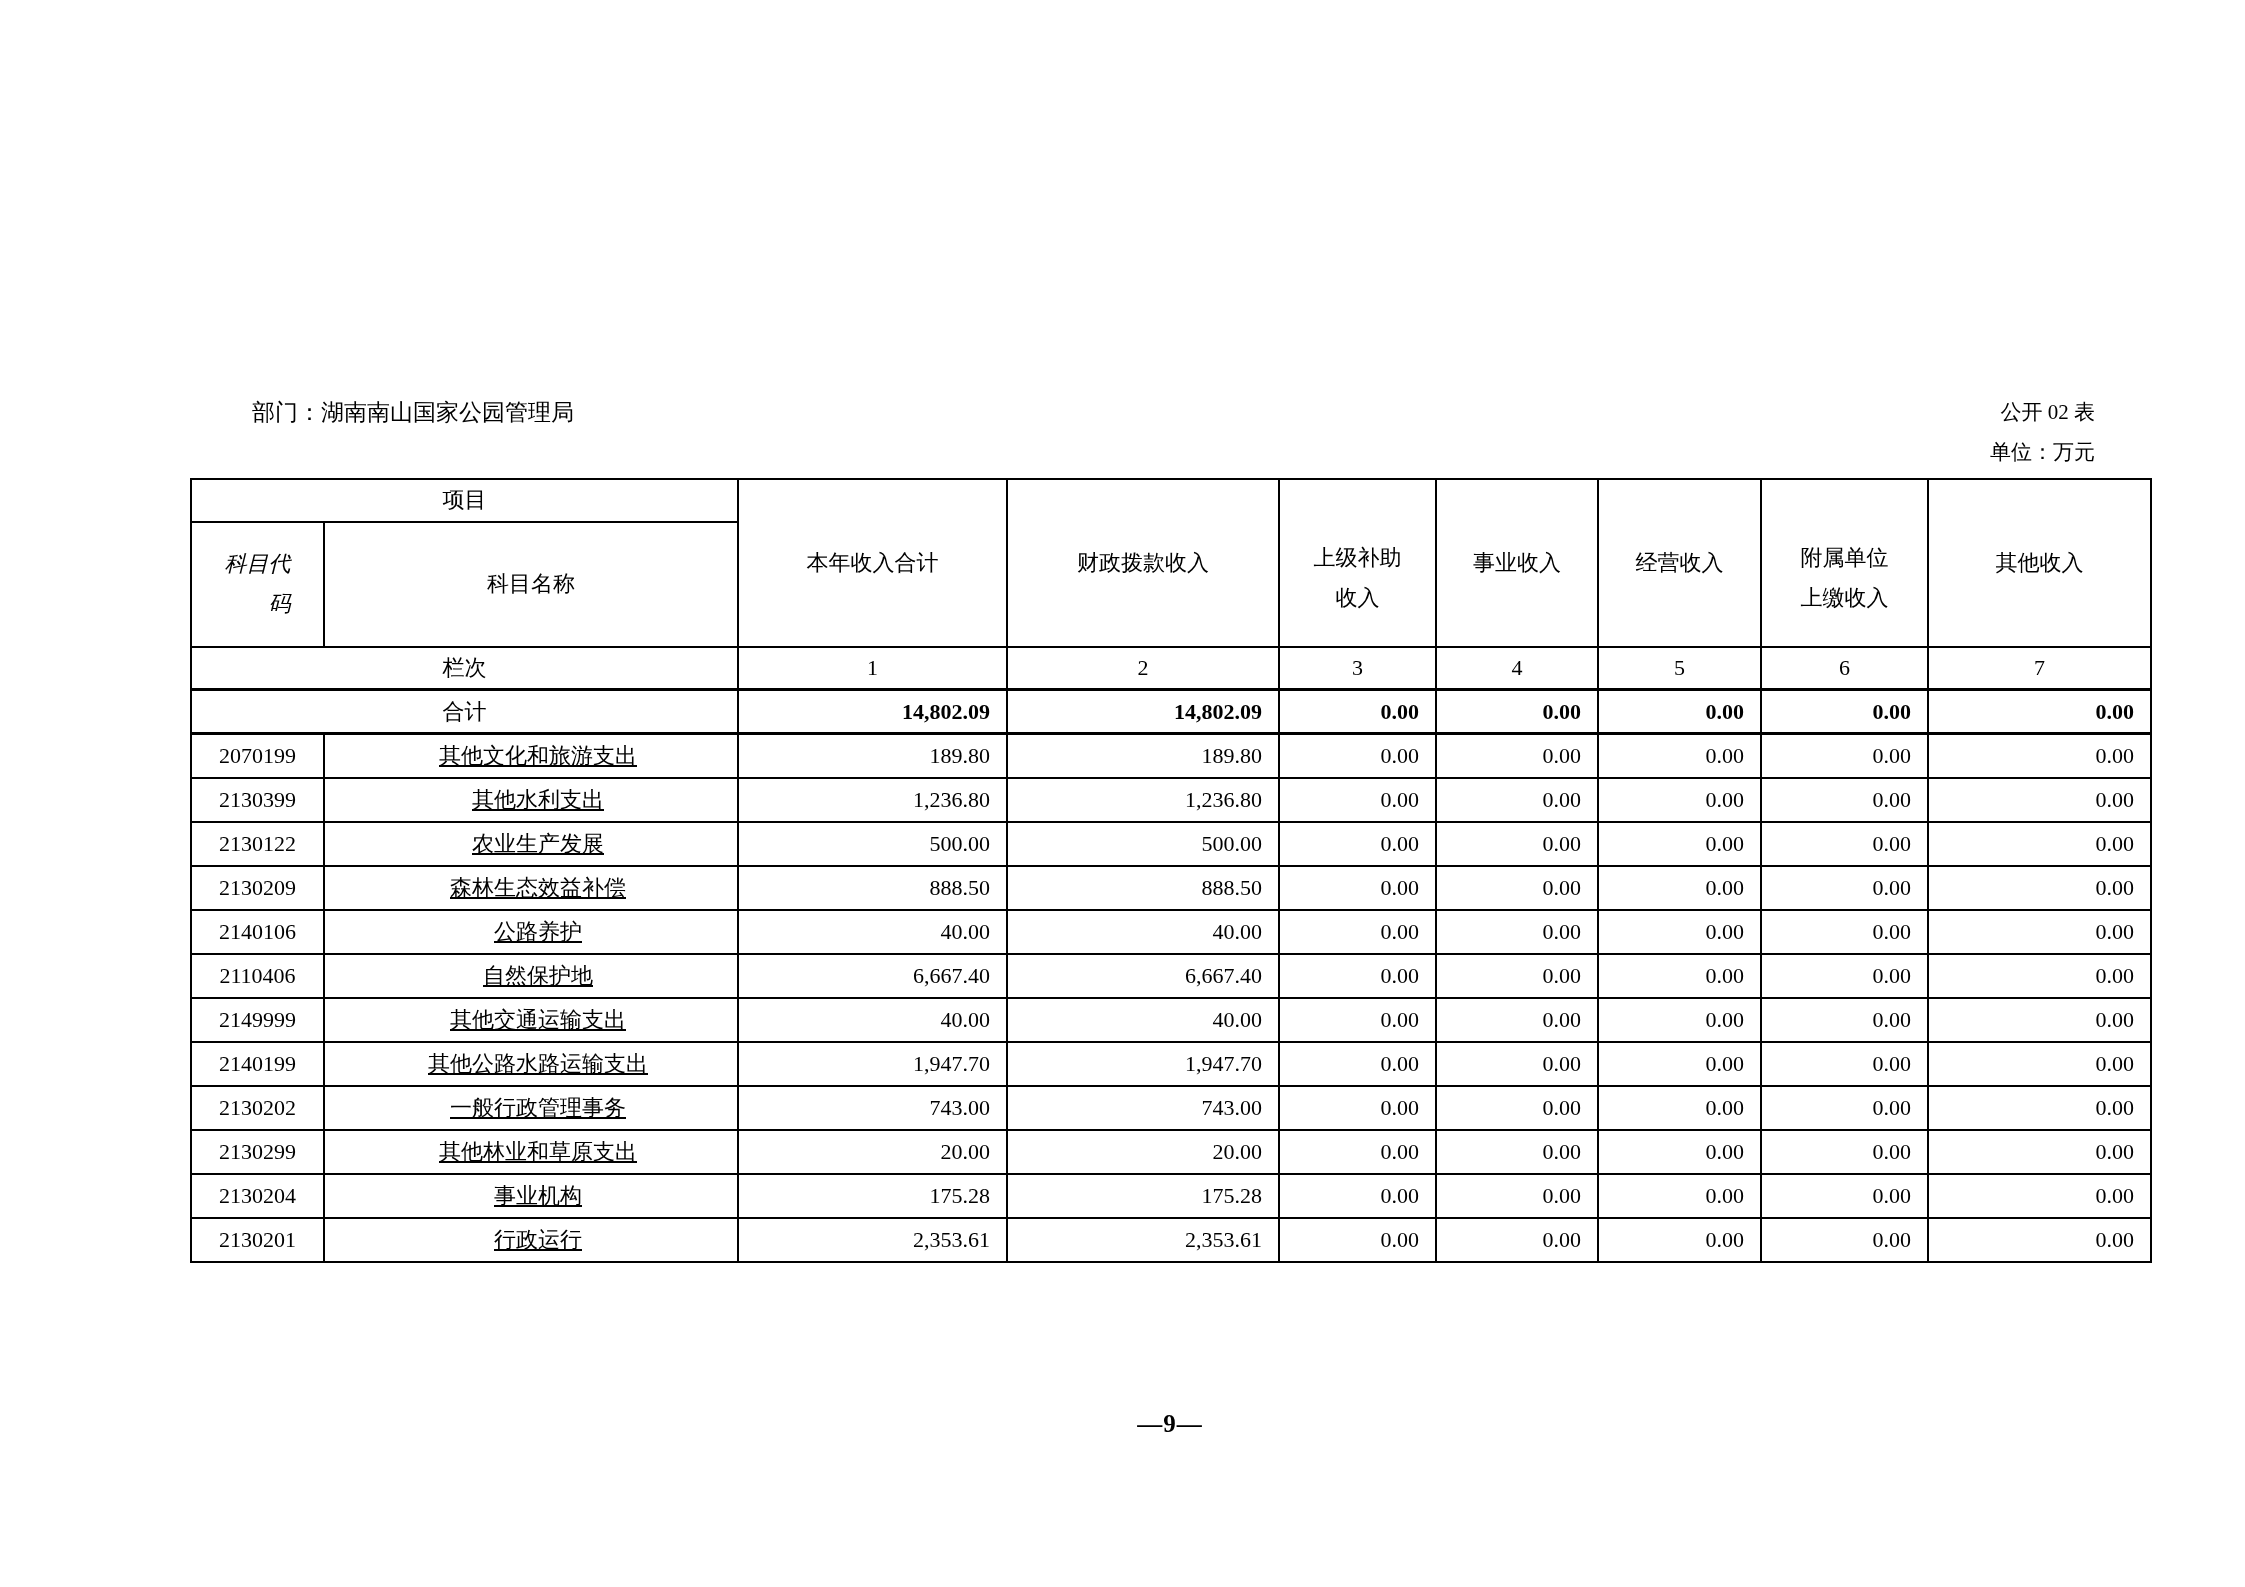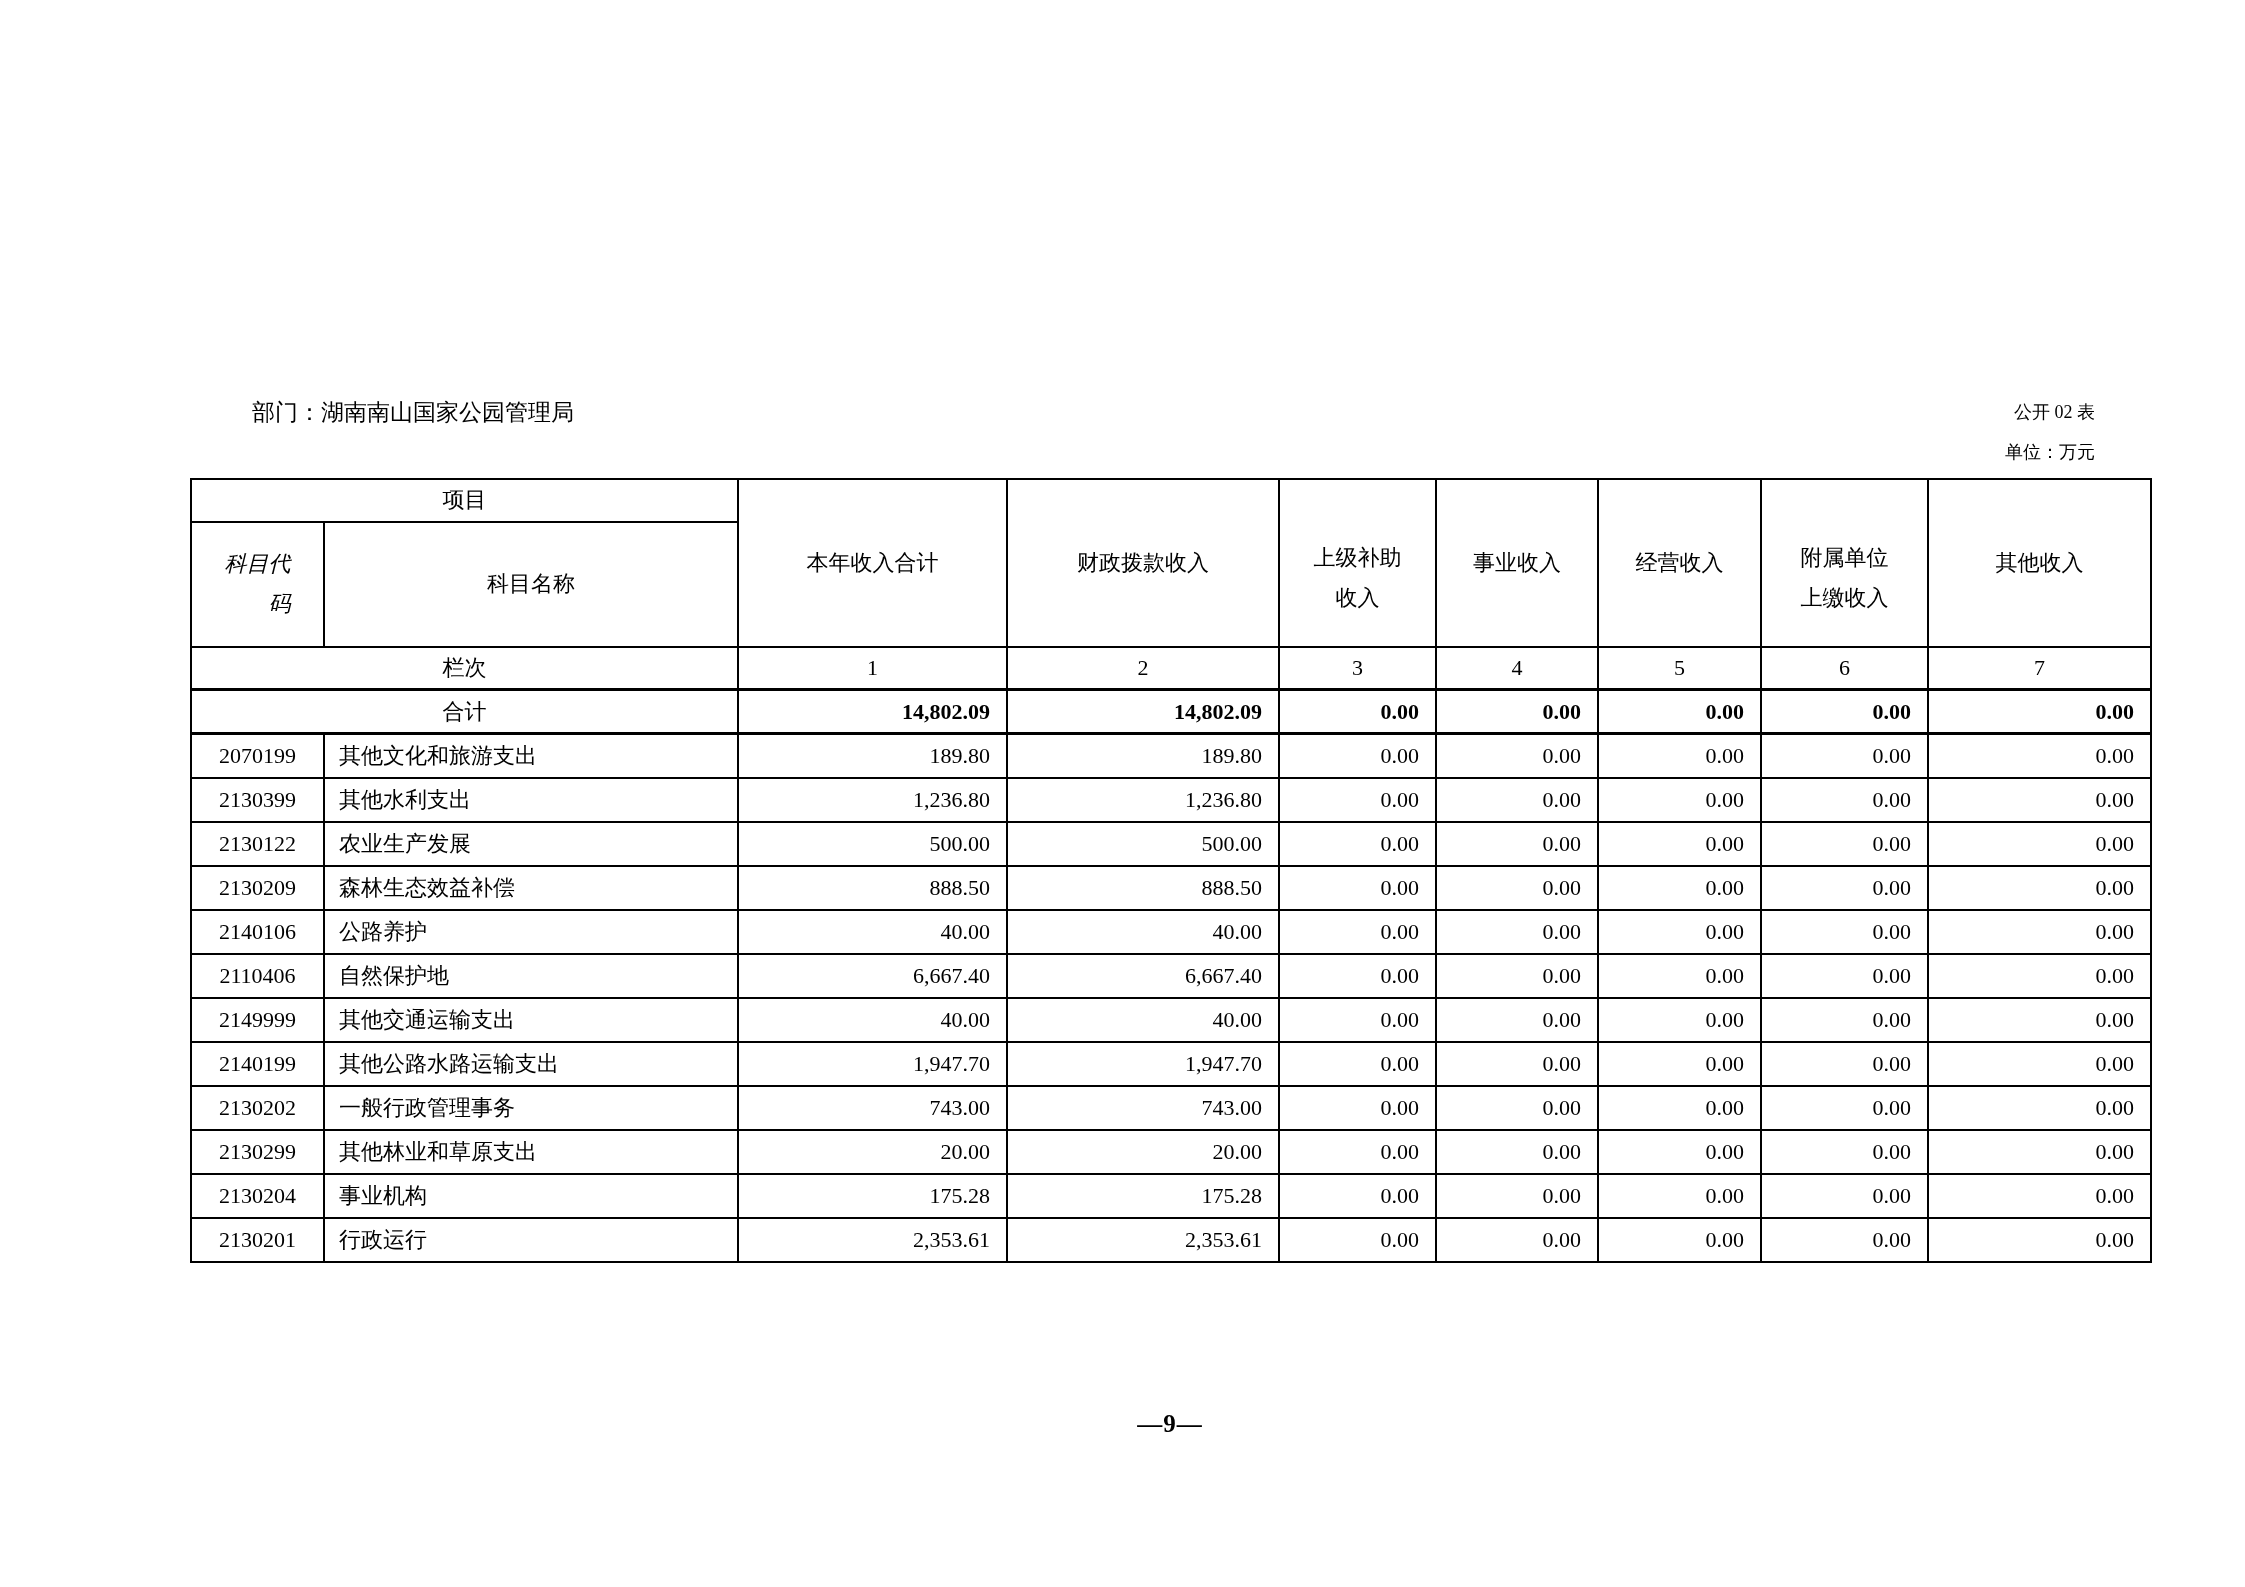--- a/index.html
+++ b/index.html
@@ -17,21 +17,21 @@
     position: absolute; top: 316px; left: 190px; width: 1960px;
     text-align: center; font-size: 33px; font-weight: bold;
     letter-spacing: 3px;
   }
   .meta-dept {
     position: absolute; left: 252px; top: 397px;
     font-size: 23px;
   }
   .meta-right {
     position: absolute; right: 150px; top: 392px;
-    text-align: right; font-size: 18px; line-height: 40px;
+    text-align: right; font-size: 21px; line-height: 40px;
   }
   .meta-right div { white-space: nowrap; }
 
   table.income {
     position: absolute; left: 190px; top: 478px; width: 1960px;
     border-collapse: collapse; table-layout: fixed;
   }
   table.income td {
     border: 2px solid #000;
     font-size: 22px;
@@ -43,21 +43,21 @@
   tr.r-project  { height: 42px; }
   tr.r-subjects { height: 125px; }
   tr.r-lanci    { height: 42px; }
   tr.r-total    { height: 44px; }
   tr.r-data     { height: 44px; }
 
   .wrap3 { display: inline-block; width: 3em; text-align: right; font-style: italic; }
   .wrap4 { display: inline-block; width: 4em; text-align: center; margin-top: 31px; }
 
   td.code { text-align: center; }
-  td.name { text-align: left; padding-left: 14px; }
+  td.name { text-align: center; padding-left: 14px; text-decoration: underline; }
   td.num  { text-align: right; padding-right: 16px; }
 
   tr.r-total td { border-top: 3px solid #000; border-bottom: 3px solid #000; }
   tr.r-total td.num { font-weight: bold; }
   tr.r-total td.hdr { font-weight: normal; }
 
   .note {
     position: absolute; left: 192px; top: 1266px;
     font-size: 23px;
   }

